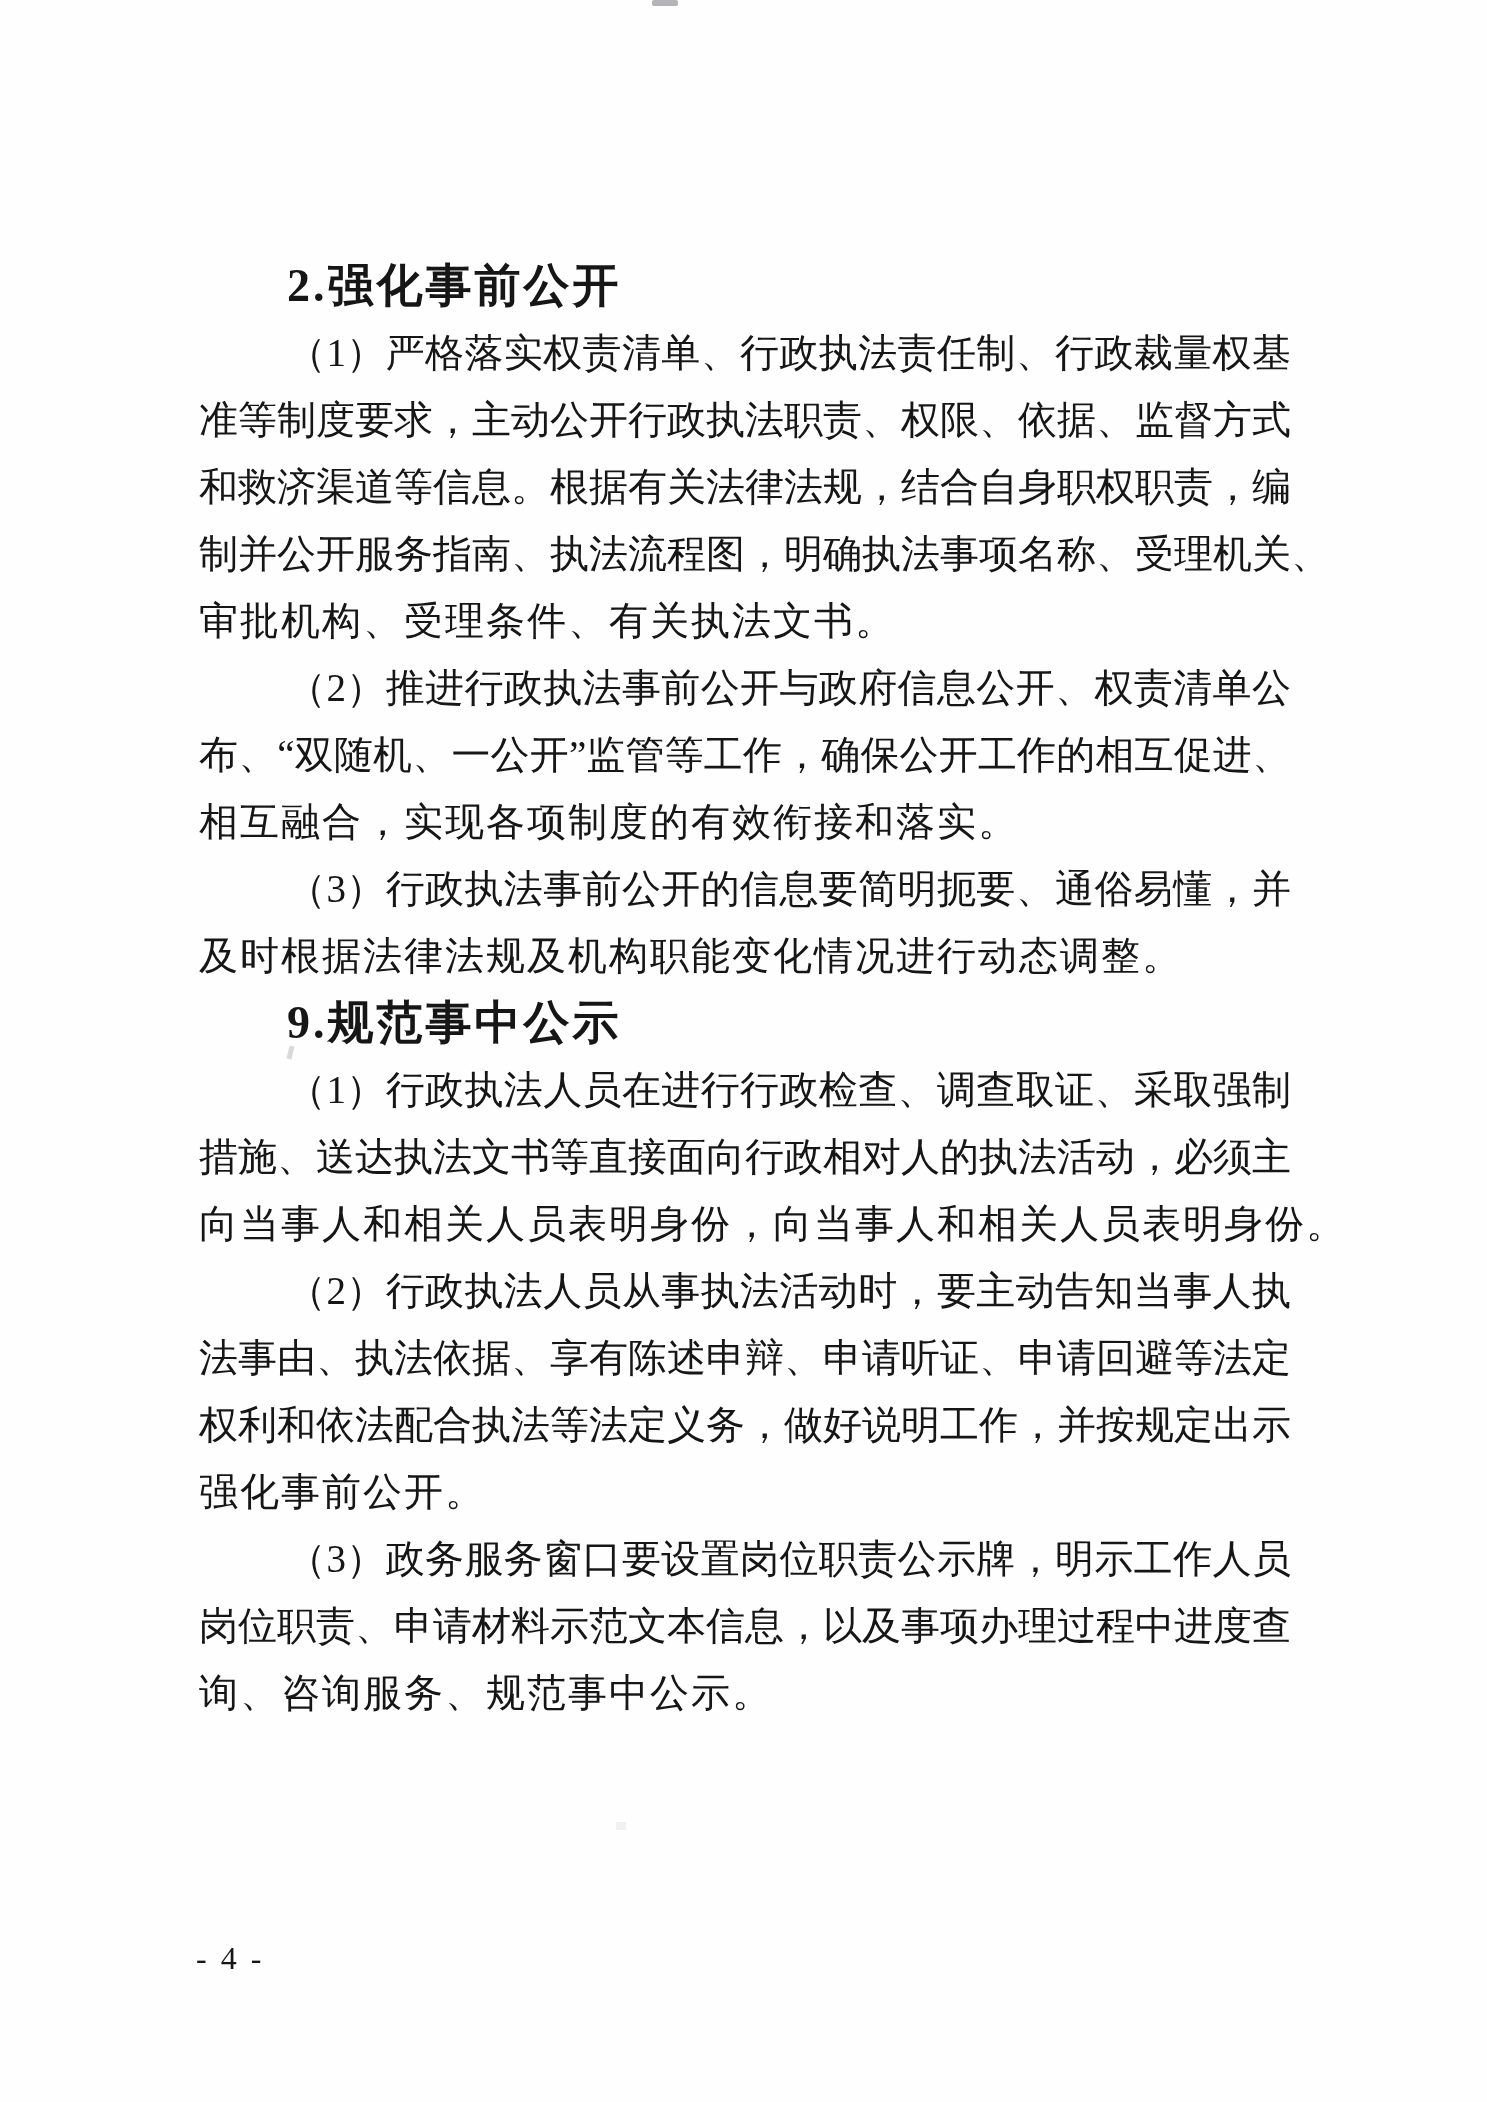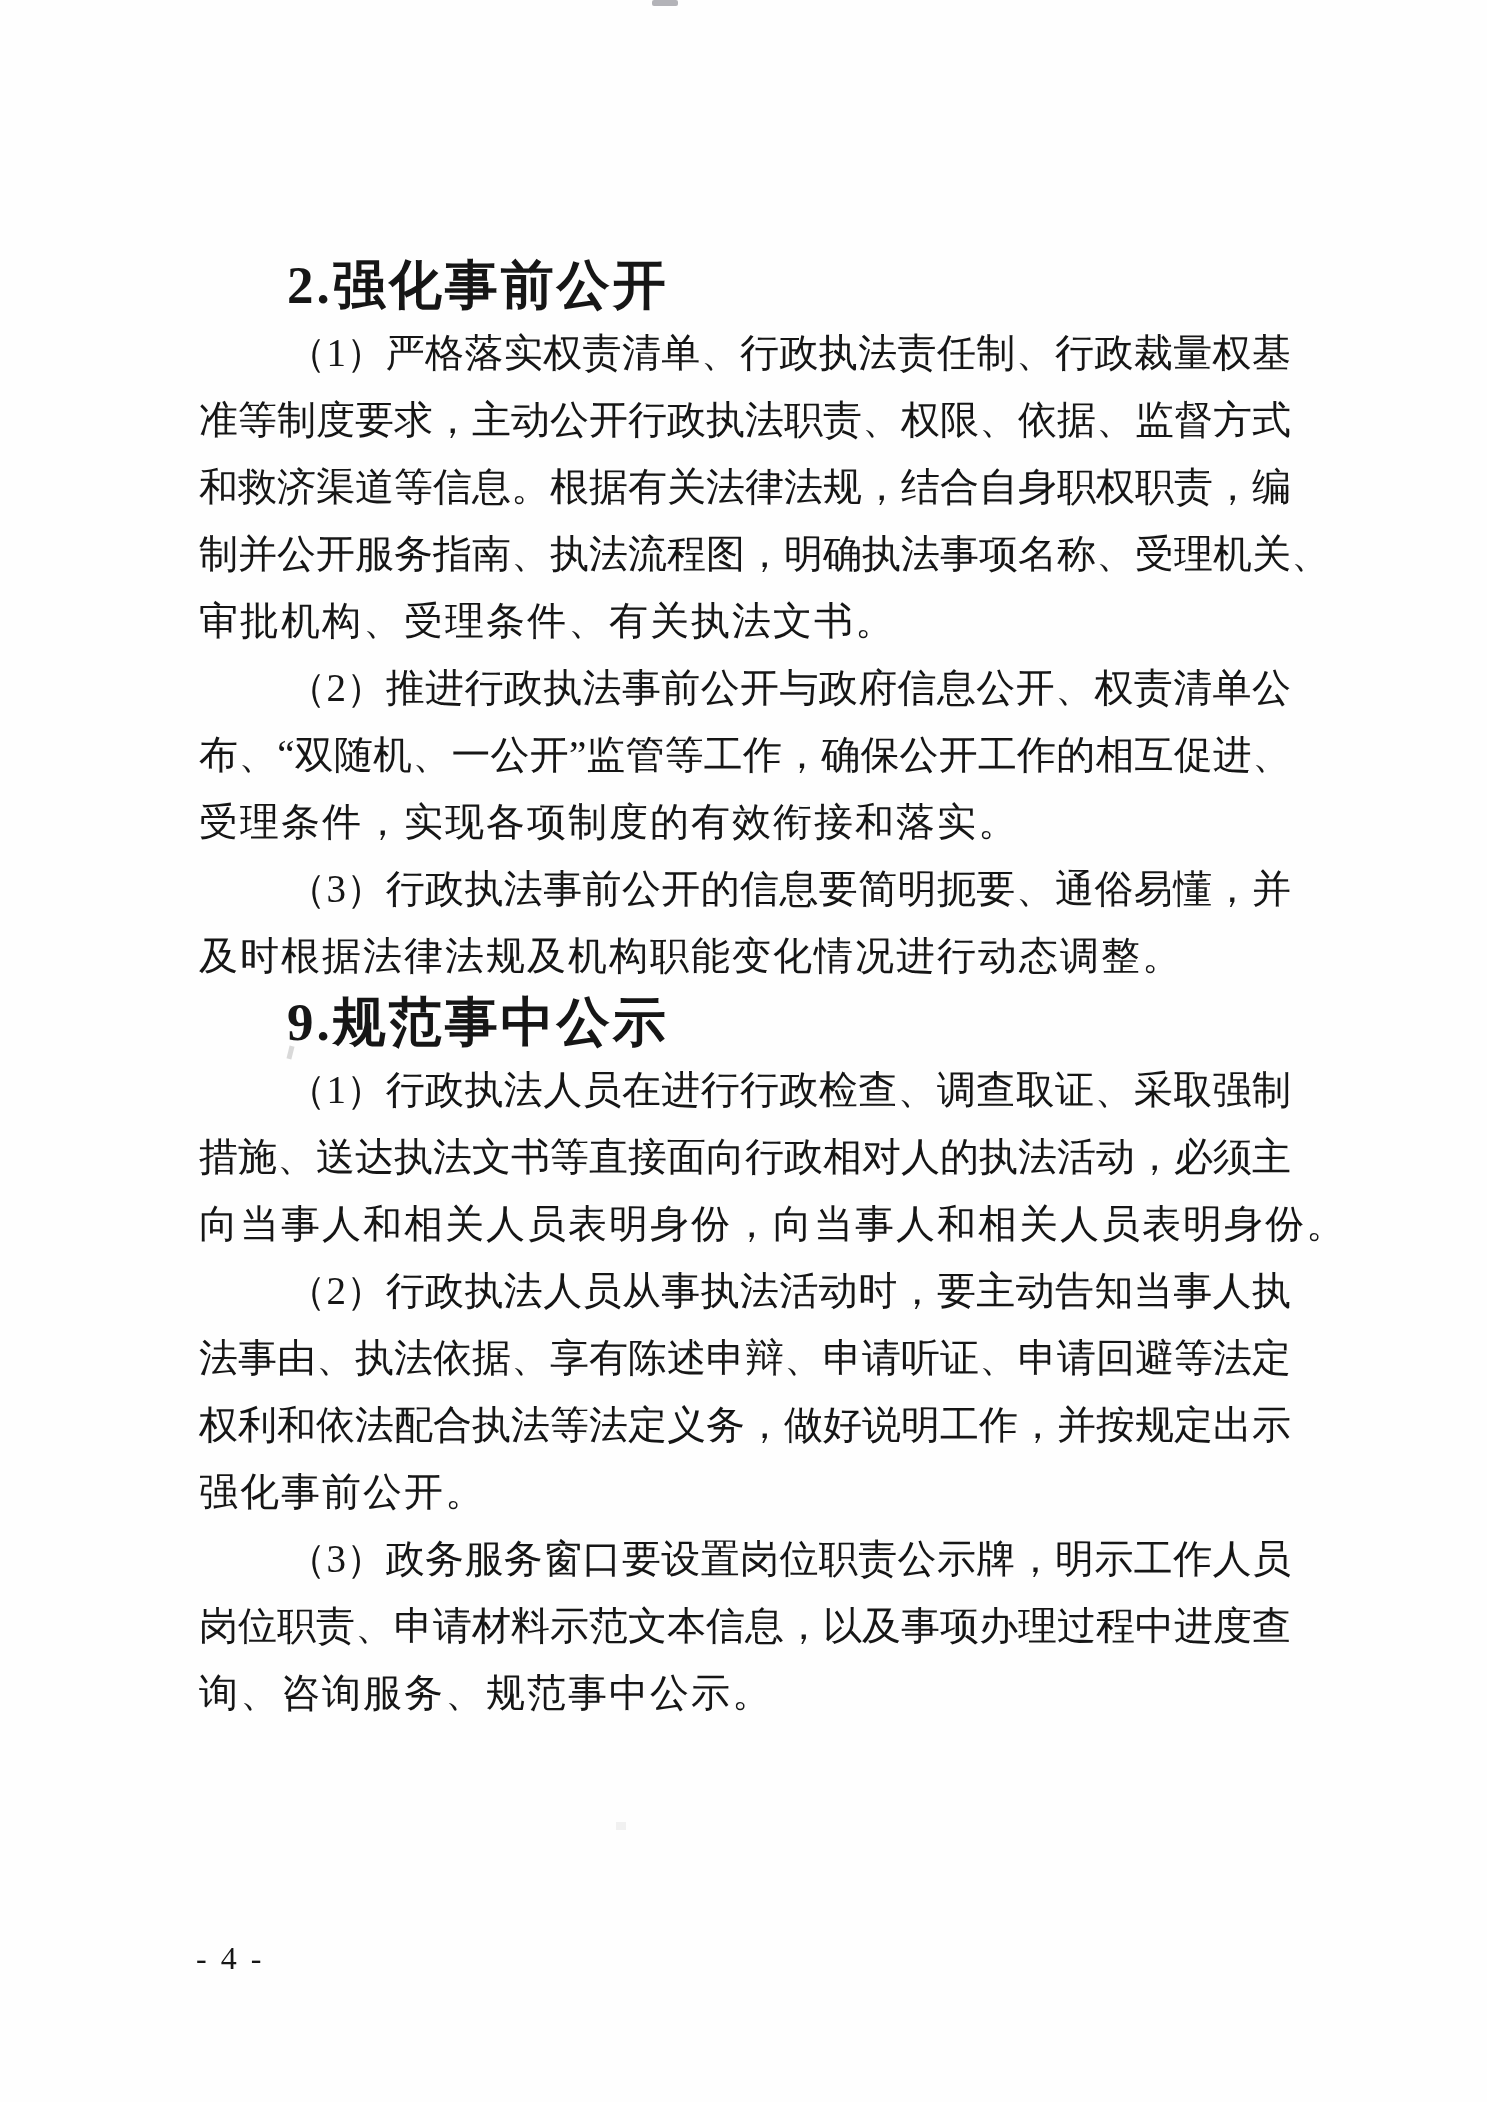--- a/index.html
+++ b/index.html
@@ -40,21 +40,21 @@
   }
   .line.indent {
     padding-left: 88px;
   }
   .heading {
     height: 67px;
     margin: 0;
     padding-left: 88px;
     display: flex;
     align-items: center;
-    font-size: 53px;
+    font-size: 46px;
     font-weight: bold;
     letter-spacing: 3px;
   }
   .page-number {
     position: absolute;
     left: 196px;
     top: 1940px;
     font-size: 32px;
     letter-spacing: 3px;
   }
@@ -102,21 +102,21 @@
     <h2 class="heading">2.强化事前公开</h2>
 
     <div class="line indent"><span>（</span><span>1</span><span>）</span><span>严</span><span>格</span><span>落</span><span>实</span><span>权</span><span>责</span><span>清</span><span>单</span><span>、</span><span>行</span><span>政</span><span>执</span><span>法</span><span>责</span><span>任</span><span>制</span><span>、</span><span>行</span><span>政</span><span>裁</span><span>量</span><span>权</span><span>基</span></div>
     <div class="line"><span>准</span><span>等</span><span>制</span><span>度</span><span>要</span><span>求</span><span>，</span><span>主</span><span>动</span><span>公</span><span>开</span><span>行</span><span>政</span><span>执</span><span>法</span><span>职</span><span>责</span><span>、</span><span>权</span><span>限</span><span>、</span><span>依</span><span>据</span><span>、</span><span>监</span><span>督</span><span>方</span><span>式</span></div>
     <div class="line"><span>和</span><span>救</span><span>济</span><span>渠</span><span>道</span><span>等</span><span>信</span><span>息</span><span>。</span><span>根</span><span>据</span><span>有</span><span>关</span><span>法</span><span>律</span><span>法</span><span>规</span><span>，</span><span>结</span><span>合</span><span>自</span><span>身</span><span>职</span><span>权</span><span>职</span><span>责</span><span>，</span><span>编</span></div>
     <div class="line"><span>制</span><span>并</span><span>公</span><span>开</span><span>服</span><span>务</span><span>指</span><span>南</span><span>、</span><span>执</span><span>法</span><span>流</span><span>程</span><span>图</span><span>，</span><span>明</span><span>确</span><span>执</span><span>法</span><span>事</span><span>项</span><span>名</span><span>称</span><span>、</span><span>受</span><span>理</span><span>机</span><span>关</span><span>、</span></div>
     <div class="line last-line">审批机构、受理条件、有关执法文书。</div>
 
     <div class="line indent"><span>（</span><span>2</span><span>）</span><span>推</span><span>进</span><span>行</span><span>政</span><span>执</span><span>法</span><span>事</span><span>前</span><span>公</span><span>开</span><span>与</span><span>政</span><span>府</span><span>信</span><span>息</span><span>公</span><span>开</span><span>、</span><span>权</span><span>责</span><span>清</span><span>单</span><span>公</span></div>
     <div class="line"><span>布</span><span>、</span><span>“</span><span>双</span><span>随</span><span>机</span><span>、</span><span>一</span><span>公</span><span>开</span><span>”</span><span>监</span><span>管</span><span>等</span><span>工</span><span>作</span><span>，</span><span>确</span><span>保</span><span>公</span><span>开</span><span>工</span><span>作</span><span>的</span><span>相</span><span>互</span><span>促</span><span>进</span><span>、</span></div>
-    <div class="line last-line">受理条件，实现各项制度的有效衔接和落实。</div>
+    <div class="line last-line">相互融合，实现各项制度的有效衔接和落实。</div>
 
     <div class="line indent"><span>（</span><span>3</span><span>）</span><span>行</span><span>政</span><span>执</span><span>法</span><span>事</span><span>前</span><span>公</span><span>开</span><span>的</span><span>信</span><span>息</span><span>要</span><span>简</span><span>明</span><span>扼</span><span>要</span><span>、</span><span>通</span><span>俗</span><span>易</span><span>懂</span><span>，</span><span>并</span></div>
     <div class="line last-line">及时根据法律法规及机构职能变化情况进行动态调整。</div>
 
     <h2 class="heading">9.规范事中公示</h2>
 
     <div class="line indent"><span>（</span><span>1</span><span>）</span><span>行</span><span>政</span><span>执</span><span>法</span><span>人</span><span>员</span><span>在</span><span>进</span><span>行</span><span>行</span><span>政</span><span>检</span><span>查</span><span>、</span><span>调</span><span>查</span><span>取</span><span>证</span><span>、</span><span>采</span><span>取</span><span>强</span><span>制</span></div>
     <div class="line"><span>措</span><span>施</span><span>、</span><span>送</span><span>达</span><span>执</span><span>法</span><span>文</span><span>书</span><span>等</span><span>直</span><span>接</span><span>面</span><span>向</span><span>行</span><span>政</span><span>相</span><span>对</span><span>人</span><span>的</span><span>执</span><span>法</span><span>活</span><span>动</span><span>，</span><span>必</span><span>须</span><span>主</span></div>
     <div class="line last-line">向当事人和相关人员表明身份，向当事人和相关人员表明身份。</div>
 

